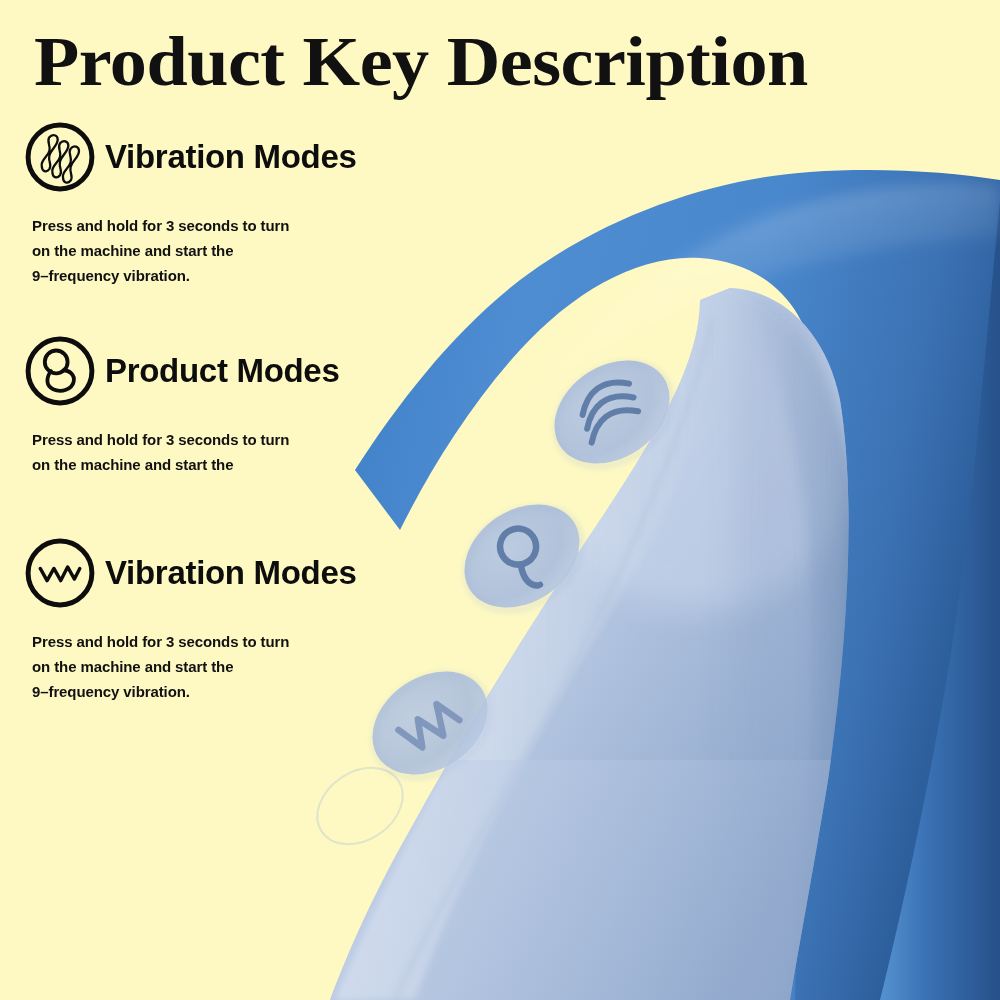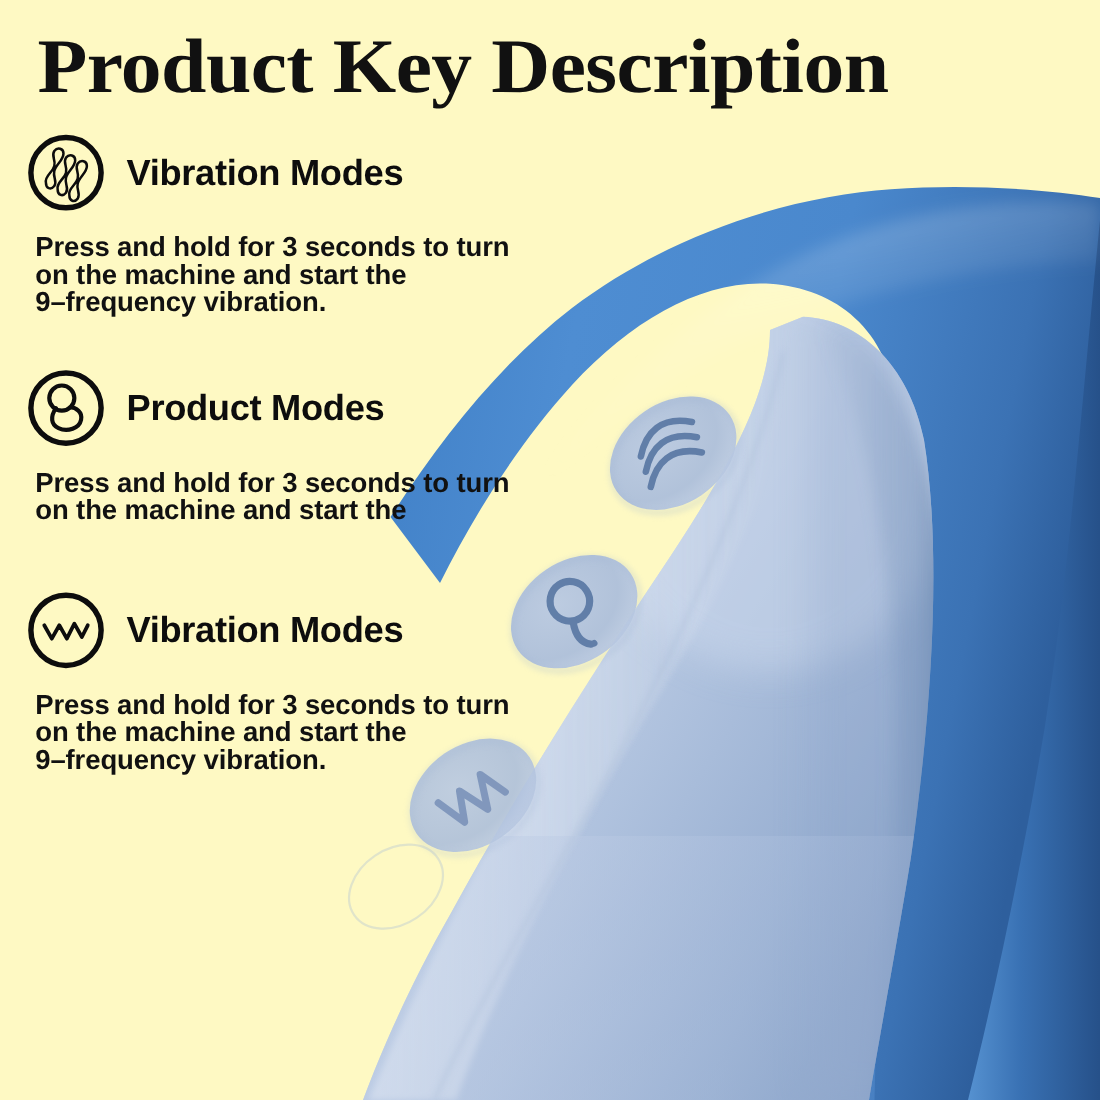--- a/index.html
+++ b/index.html
@@ -56,21 +56,21 @@
     left: 22px;
     width: 430px;
   }
   #feature-0 { top: 118px; }
   #feature-1 { top: 332px; }
   #feature-2 { top: 534px; }
 
   .feature-head {
     display: flex;
     align-items: center;
-    gap: 17px;
+    gap: 7px;
     height: 78px;
   }
   .feature-icon {
     width: 76px;
     height: 76px;
     flex: 0 0 76px;
     display: block;
   }
   .feature-title {
     font-family: "Liberation Sans", sans-serif;
@@ -79,21 +79,21 @@
     line-height: 36px;
     color: #0d0d0d;
     letter-spacing: -0.3px;
     white-space: nowrap;
   }
   .feature-body {
     margin-top: 17px;
     margin-left: 10px;
     font-family: "Liberation Sans", sans-serif;
     font-weight: bold;
-    font-size: 25px;
+    font-size: 15px;
     line-height: 25px;
     color: #111111;
     letter-spacing: -0.1px;
     width: 420px;
   }
   .feature-body .line { display: block; white-space: nowrap; }
 </style>
 </head>
 <body>
 

